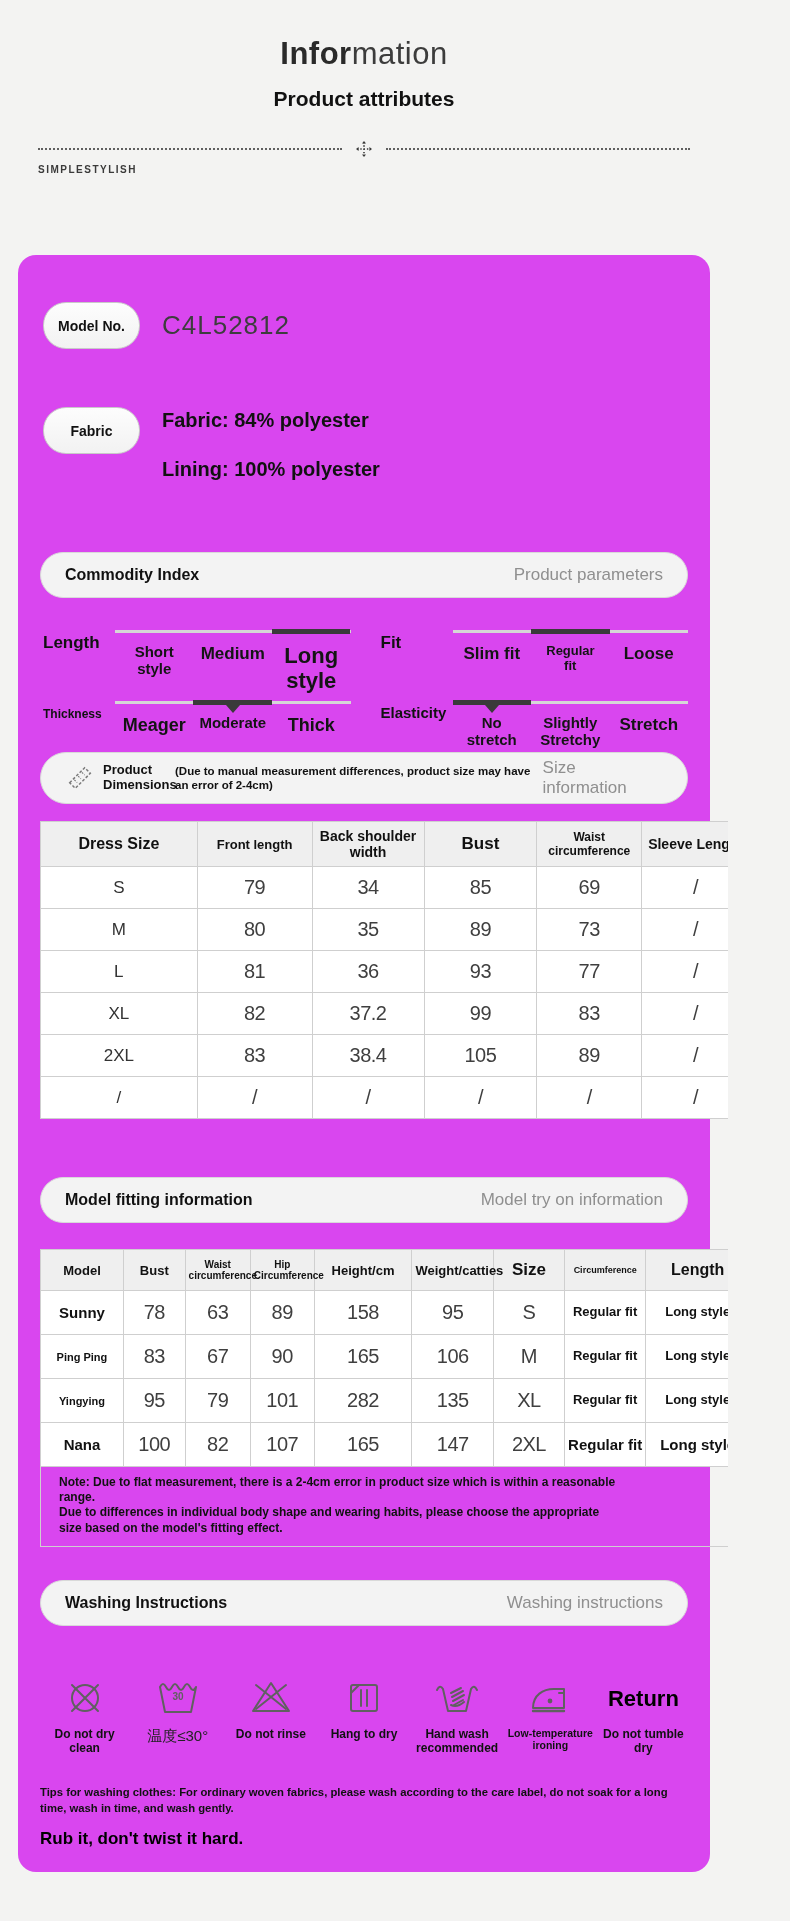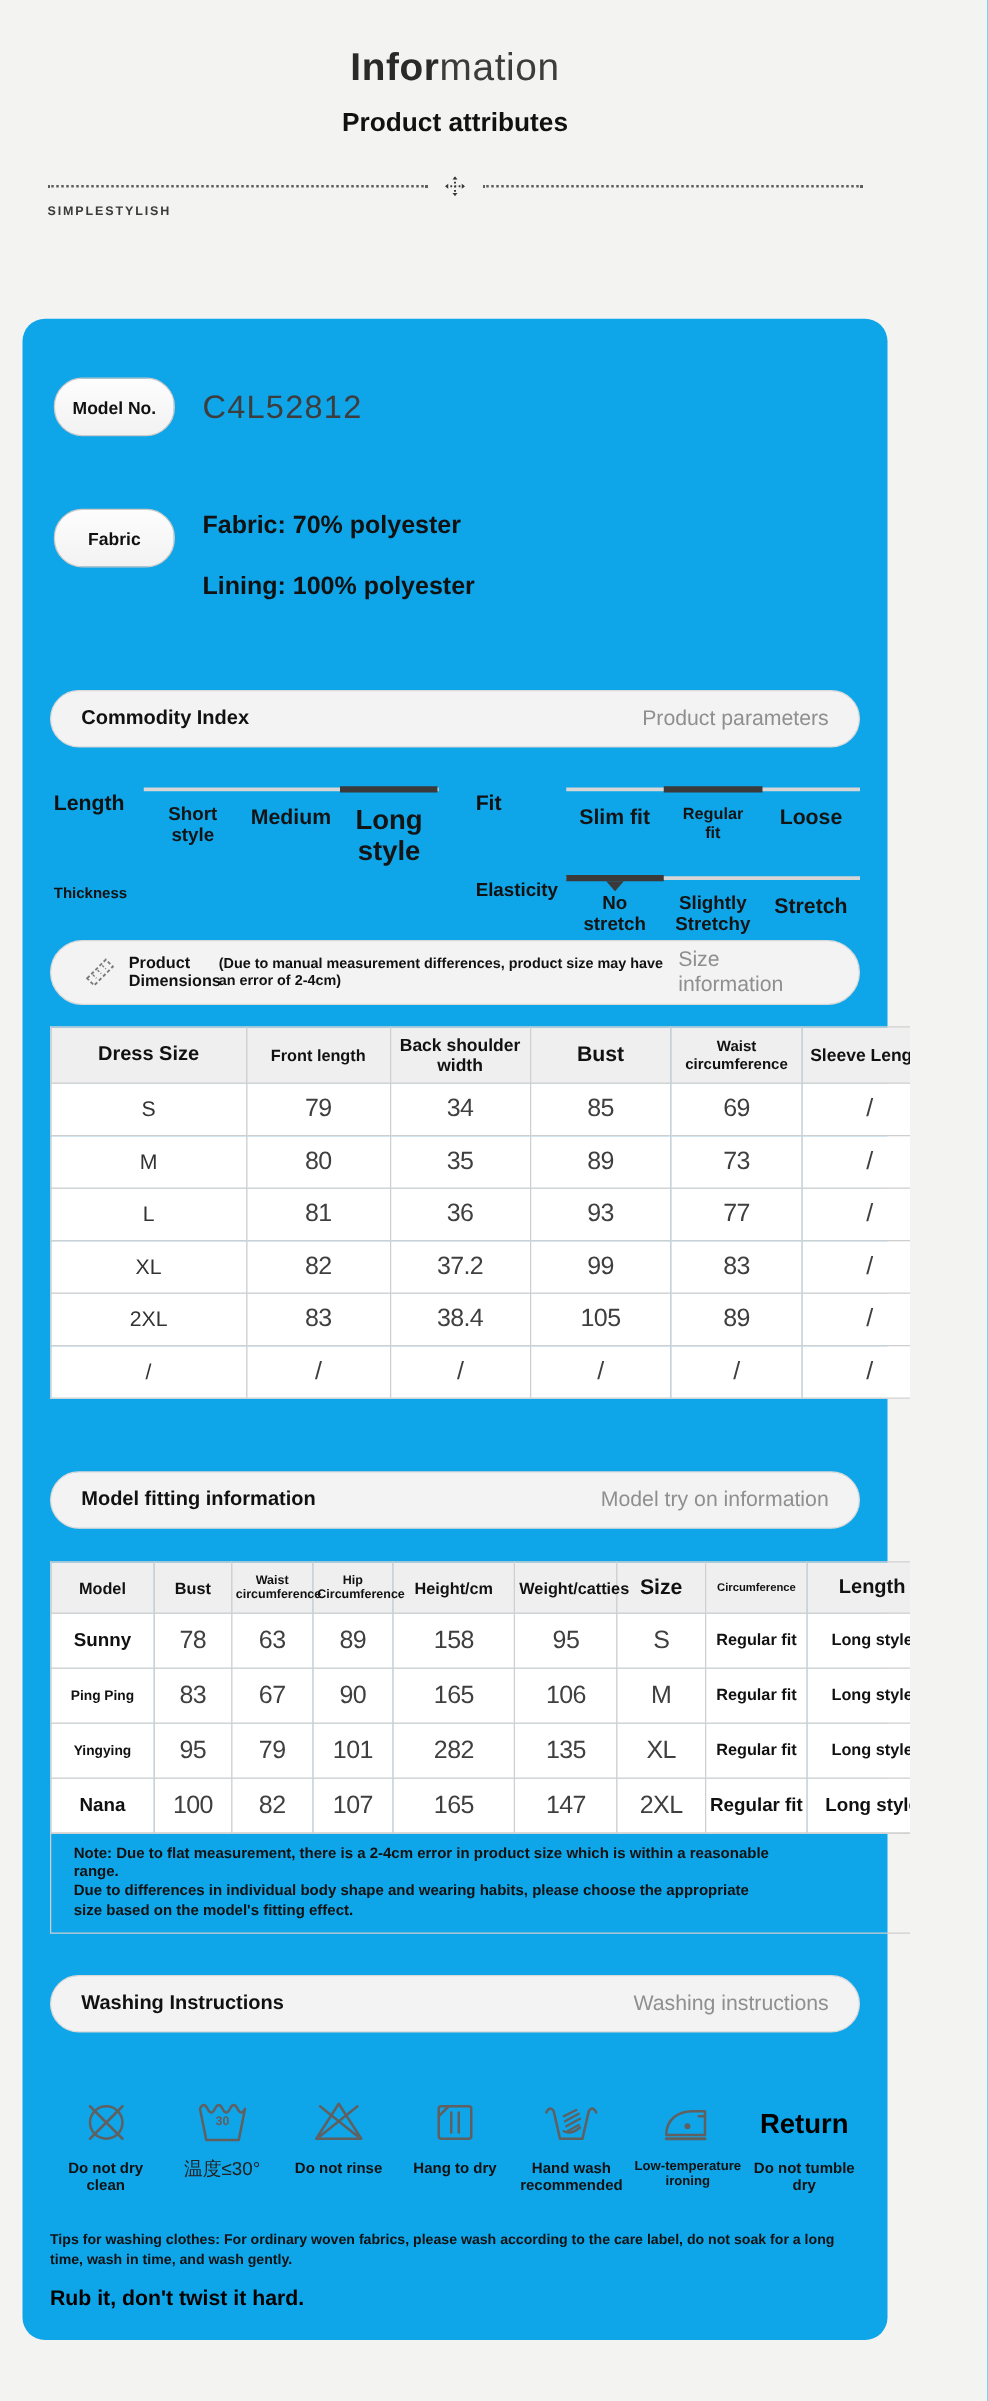--- a/index.html
+++ b/index.html
@@ -9,21 +9,21 @@
   
   .hd-title{padding-top:36px;text-align:center;font-size:31px;color:#2a2a2a;letter-spacing:.5px;}
   .hd-title .b{font-weight:bold;}
   .hd-title .l{font-weight:normal;color:#3c3c3c;}
   .hd-sub{margin-top:15px;text-align:center;font-size:21px;font-weight:bold;color:#111;}
   .divider{display:flex;align-items:center;margin:30px 38px 0;gap:14px;}
   .divider .dline{flex:1;border-top:2px dotted #5f5f5f;height:0;}
   .divider-tags{display:flex;justify-content:flex-start;margin:7px 38px 0;font-size:10px;font-weight:bold;letter-spacing:1.5px;color:#3a3a3a;}
 
   
-  .card{position:absolute;left:18px;right:18px;top:255px;bottom:49px;background:#0ea5e9;border-radius:18px;}
+  .card{position:absolute;left:18px;right:18px;top:255px;bottom:49px;background:#d946ef;border-radius:18px;}
 
   .pill{width:95px;height:45px;border:1px solid #c9c9c9;border-radius:23px;background:linear-gradient(#fdfdfd,#f2f2f2);
         display:flex;align-items:center;justify-content:center;font-weight:bold;font-size:14px;color:#111;flex:0 0 95px;}
   .model-row{display:flex;align-items:center;margin:0 25px;padding-top:47px;gap:22px;}
   .model-value{font-size:26px;color:#3d3d3d;letter-spacing:1px;}
   .fabric-row{display:flex;margin:58px 25px 0;gap:22px;}
   .fabric-lines{padding-top:2px;}
   .fabric-line{font-size:20px;font-weight:bold;color:#111;}
   .fabric-line + .fabric-line{margin-top:26px;}
 
@@ -116,21 +116,21 @@
   <div class="card">
 
     <div class="model-row">
       <div class="pill">Model No.</div>
       <div class="model-value">C4L52812</div>
     </div>
 
     <div class="fabric-row">
       <div class="pill">Fabric</div>
       <div class="fabric-lines">
-        <div class="fabric-line">Fabric: 70% polyester</div>
+        <div class="fabric-line">Fabric: 84% polyester</div>
         <div class="fabric-line">Lining: 100% polyester</div>
       </div>
     </div>
 
     <div class="bar commodity">
       <span class="t">Commodity Index</span>
       <span class="s">Product parameters</span>
     </div>
 
     <div class="attrs">
@@ -147,20 +147,27 @@
         <div class="lbl f17">Fit</div>
         <div class="opts">
           <div class="selbar p1"></div>
           <div class="opt f17">Slim fit</div>
           <div class="opt f13"><span class="w w48">Regular fit</span></div>
           <div class="opt f17">Loose</div>
         </div>
       </div>
       <div class="attr">
         <div class="lbl f12">Thickness</div>
+        <div class="opts">
+          <div class="selbar p1"></div>
+          <div class="seltri p1"></div>
+          <div class="opt f18">Meager</div>
+          <div class="opt f15">Moderate</div>
+          <div class="opt f18">Thick</div>
+        </div>
       </div>
       <div class="attr">
         <div class="lbl f15">Elasticity</div>
         <div class="opts">
           <div class="selbar p0"></div>
           <div class="seltri p0"></div>
           <div class="opt f15"><span class="w w56">No stretch</span></div>
           <div class="opt f15"><span class="w w64">Slightly Stretchy</span></div>
           <div class="opt f17">Stretch</div>
         </div>

